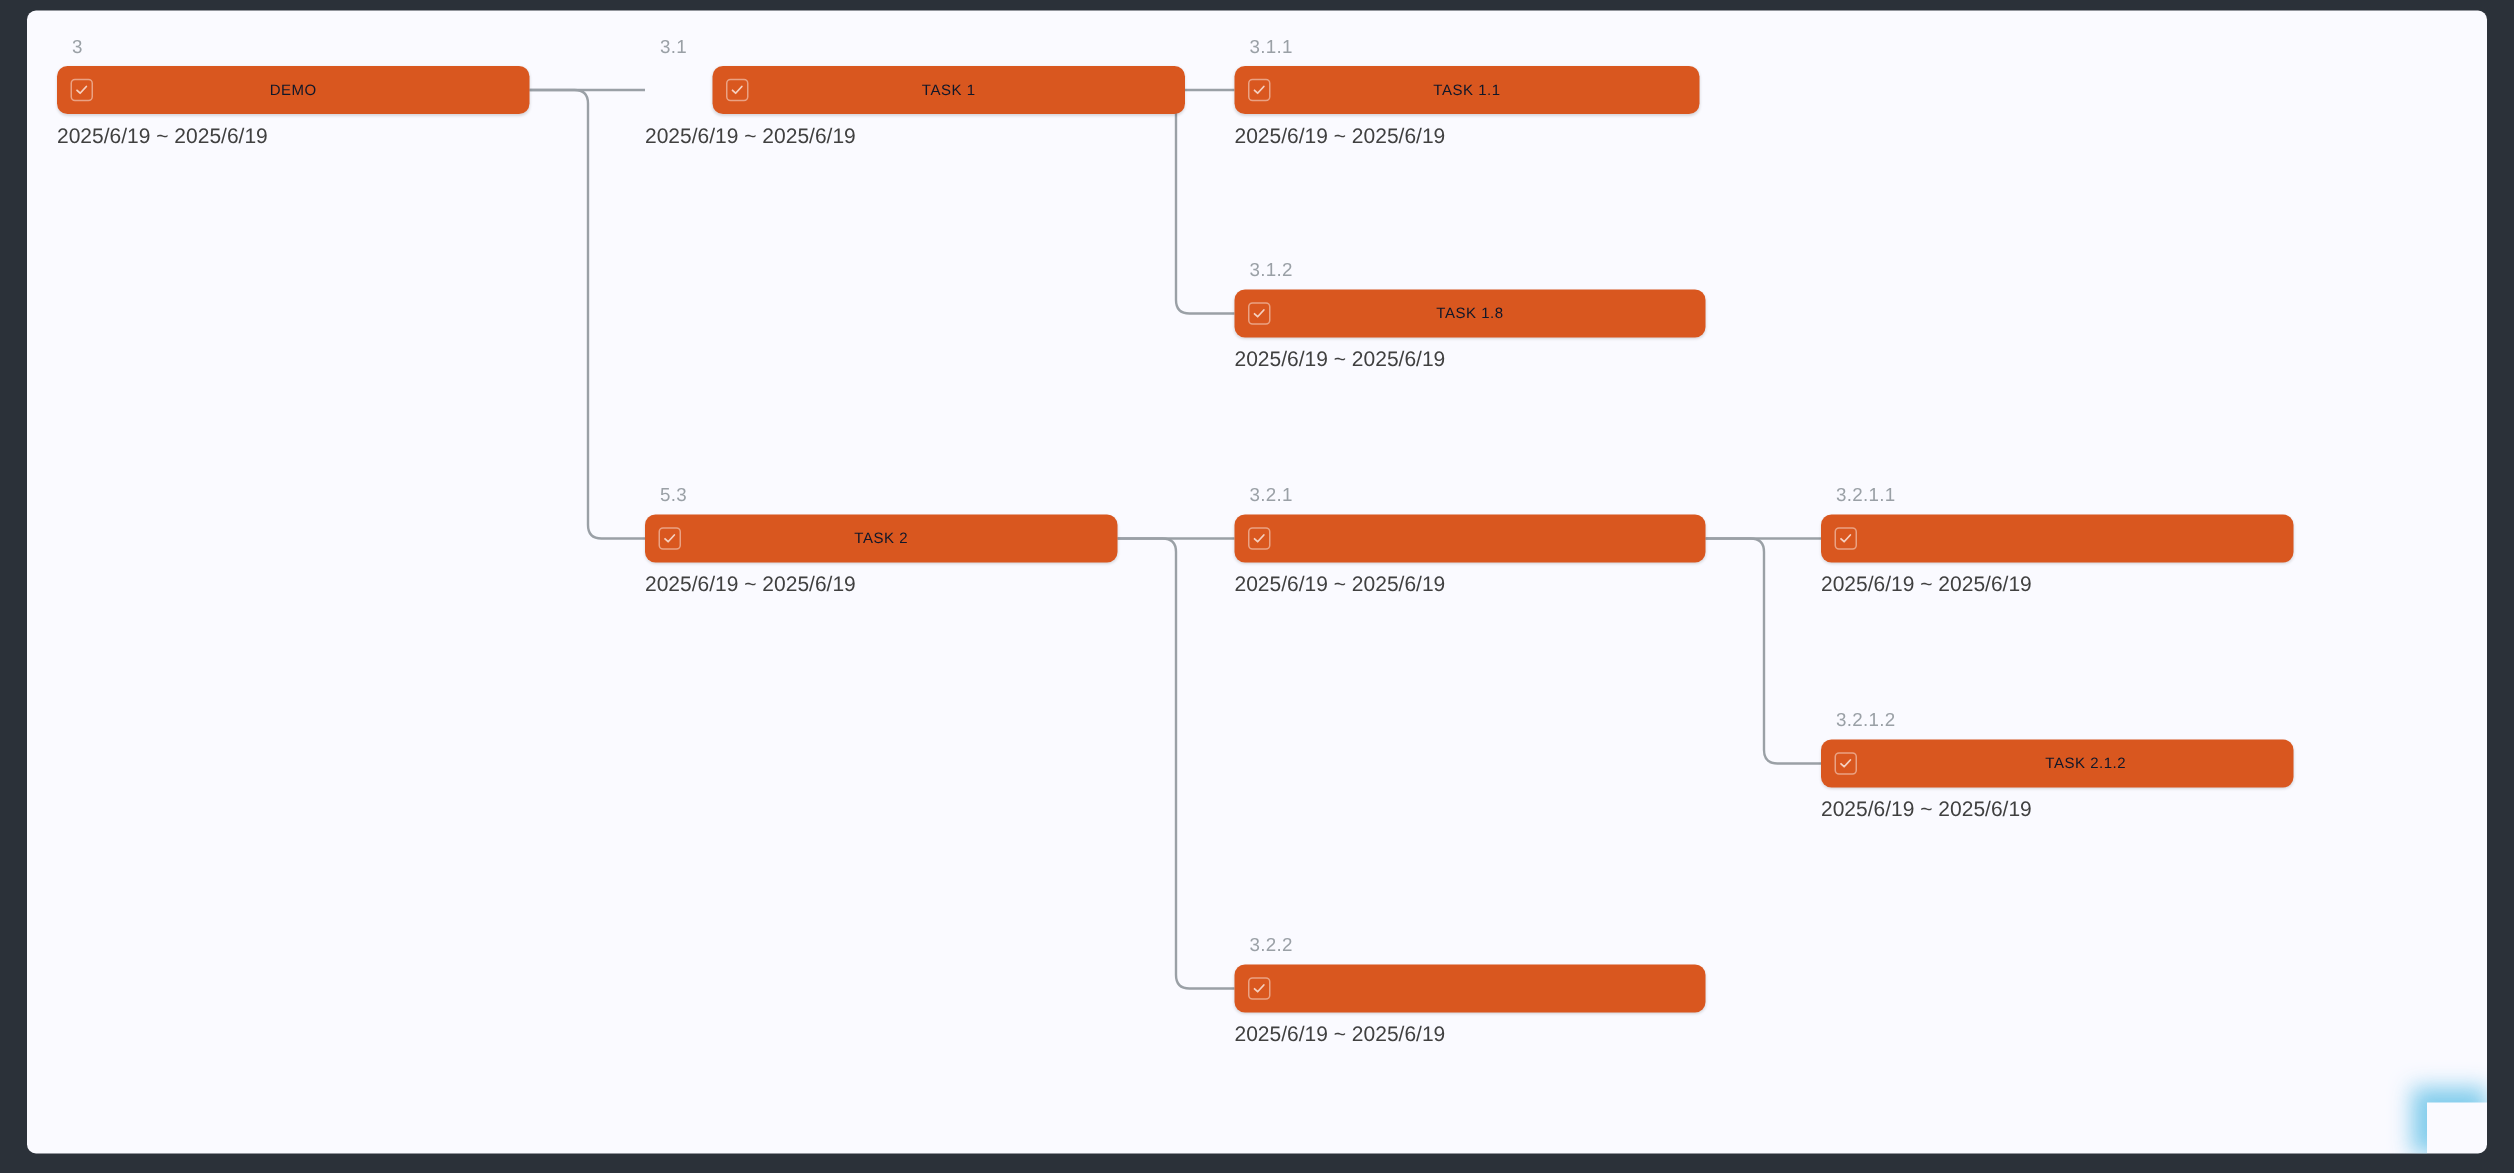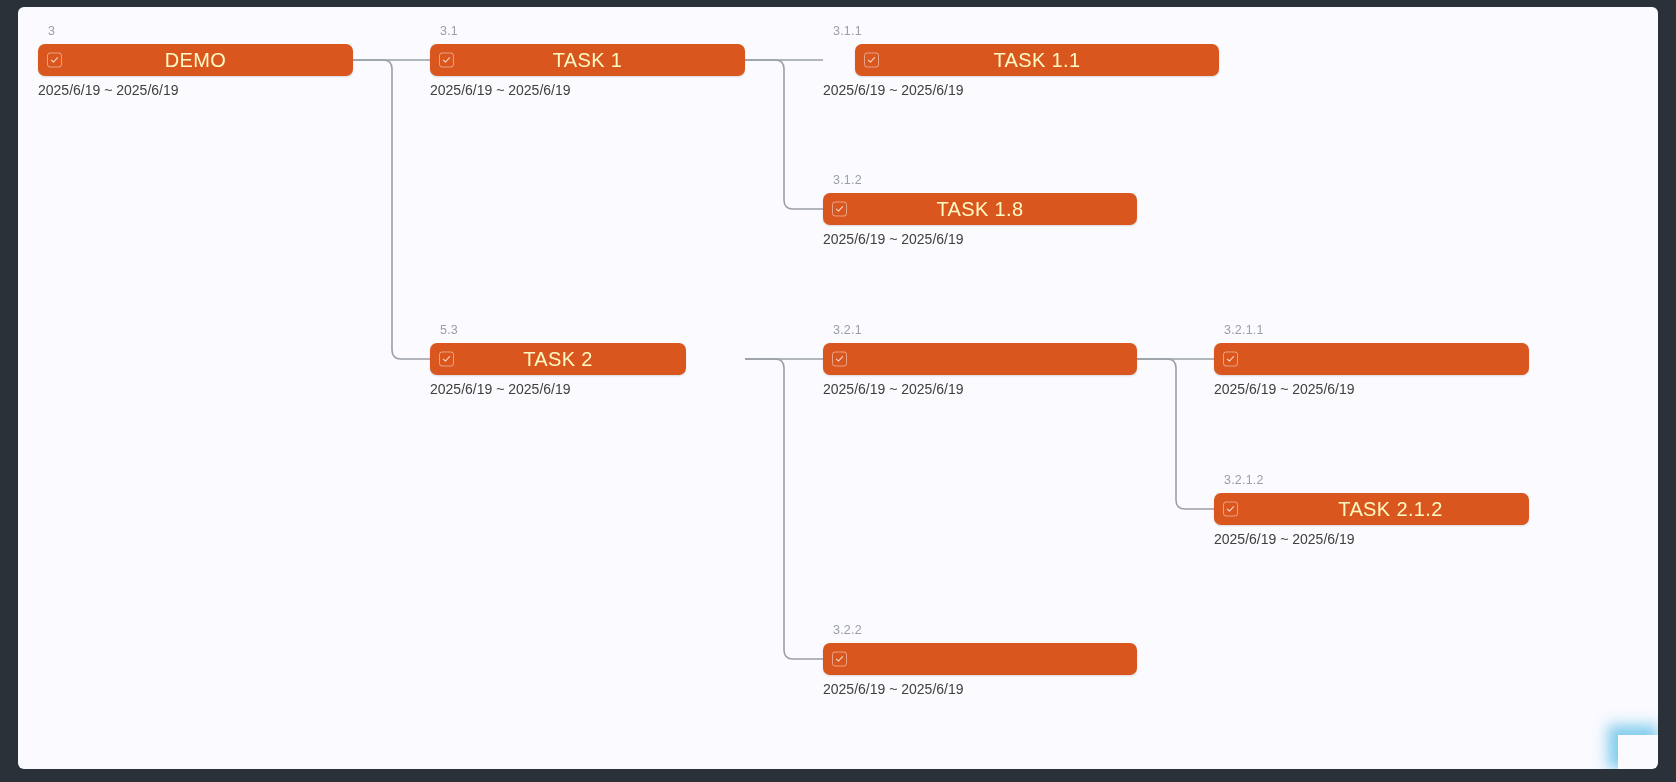--- a/index.html
+++ b/index.html
@@ -87,22 +87,22 @@
     border: 1.3px solid rgba(255,255,255,0.45);
     border-radius: 3px;
     display: flex;
     align-items: center;
     justify-content: center;
   }
   .node-check svg { display: block; }
   .node-title {
     flex: 1;
     text-align: center;
-    color: #fef9c3;
-    font-size: 20px;
+    color: #0f172a;
+    font-size: 10px;
     letter-spacing: 0.35px;
     padding: 0 30px 0 30px;
     white-space: nowrap;
     overflow: hidden;
   }
   .node-dates {
     position: absolute;
     top: 38px;
     left: 0;
     width: 100%;
@@ -138,33 +138,33 @@
               <svg width="9" height="9" viewBox="0 0 10 10">
                 <path d="M1.5 5.2 L3.8 7.4 L8.4 2.4" fill="none" stroke="rgba(255,255,255,0.72)" stroke-width="1.3" stroke-linecap="round" stroke-linejoin="round"></path>
               </svg>
             </span>
             <span class="node-title">DEMO</span>
           </div>
           <div class="node-dates">2025/6/19 ~ 2025/6/19</div>
         </div>
         <div class="node" style="left: 412px; top: 37px; width: 315px;">
           <div class="node-index">3.1</div>
-          <div class="node-bar" style="width: 315px;">
+          <div class="node-bar" style="width: 315px; margin-left: 45px;">
             <span class="node-check">
               <svg width="9" height="9" viewBox="0 0 10 10">
                 <path d="M1.5 5.2 L3.8 7.4 L8.4 2.4" fill="none" stroke="rgba(255,255,255,0.72)" stroke-width="1.3" stroke-linecap="round" stroke-linejoin="round"></path>
               </svg>
             </span>
             <span class="node-title">TASK 1</span>
           </div>
           <div class="node-dates">2025/6/19 ~ 2025/6/19</div>
         </div>
         <div class="node" style="left: 805px; top: 37px; width: 314px;">
           <div class="node-index">3.1.1</div>
-          <div class="node-bar" style="width: 364px; margin-left: 32px;">
+          <div class="node-bar" style="width: 310px;">
             <span class="node-check">
               <svg width="9" height="9" viewBox="0 0 10 10">
                 <path d="M1.5 5.2 L3.8 7.4 L8.4 2.4" fill="none" stroke="rgba(255,255,255,0.72)" stroke-width="1.3" stroke-linecap="round" stroke-linejoin="round"></path>
               </svg>
             </span>
             <span class="node-title">TASK 1.1</span>
           </div>
           <div class="node-dates">2025/6/19 ~ 2025/6/19</div>
         </div>
         <div class="node" style="left: 805px; top: 186px; width: 314px;">
@@ -174,21 +174,21 @@
               <svg width="9" height="9" viewBox="0 0 10 10">
                 <path d="M1.5 5.2 L3.8 7.4 L8.4 2.4" fill="none" stroke="rgba(255,255,255,0.72)" stroke-width="1.3" stroke-linecap="round" stroke-linejoin="round"></path>
               </svg>
             </span>
             <span class="node-title">TASK 1.8</span>
           </div>
           <div class="node-dates">2025/6/19 ~ 2025/6/19</div>
         </div>
         <div class="node" style="left: 412px; top: 336px; width: 315px;">
           <div class="node-index">5.3</div>
-          <div class="node-bar" style="width: 256px;">
+          <div class="node-bar" style="width: 315px;">
             <span class="node-check">
               <svg width="9" height="9" viewBox="0 0 10 10">
                 <path d="M1.5 5.2 L3.8 7.4 L8.4 2.4" fill="none" stroke="rgba(255,255,255,0.72)" stroke-width="1.3" stroke-linecap="round" stroke-linejoin="round"></path>
               </svg>
             </span>
             <span class="node-title">TASK 2</span>
           </div>
           <div class="node-dates">2025/6/19 ~ 2025/6/19</div>
         </div>
         <div class="node" style="left: 805px; top: 336px; width: 314px;">

